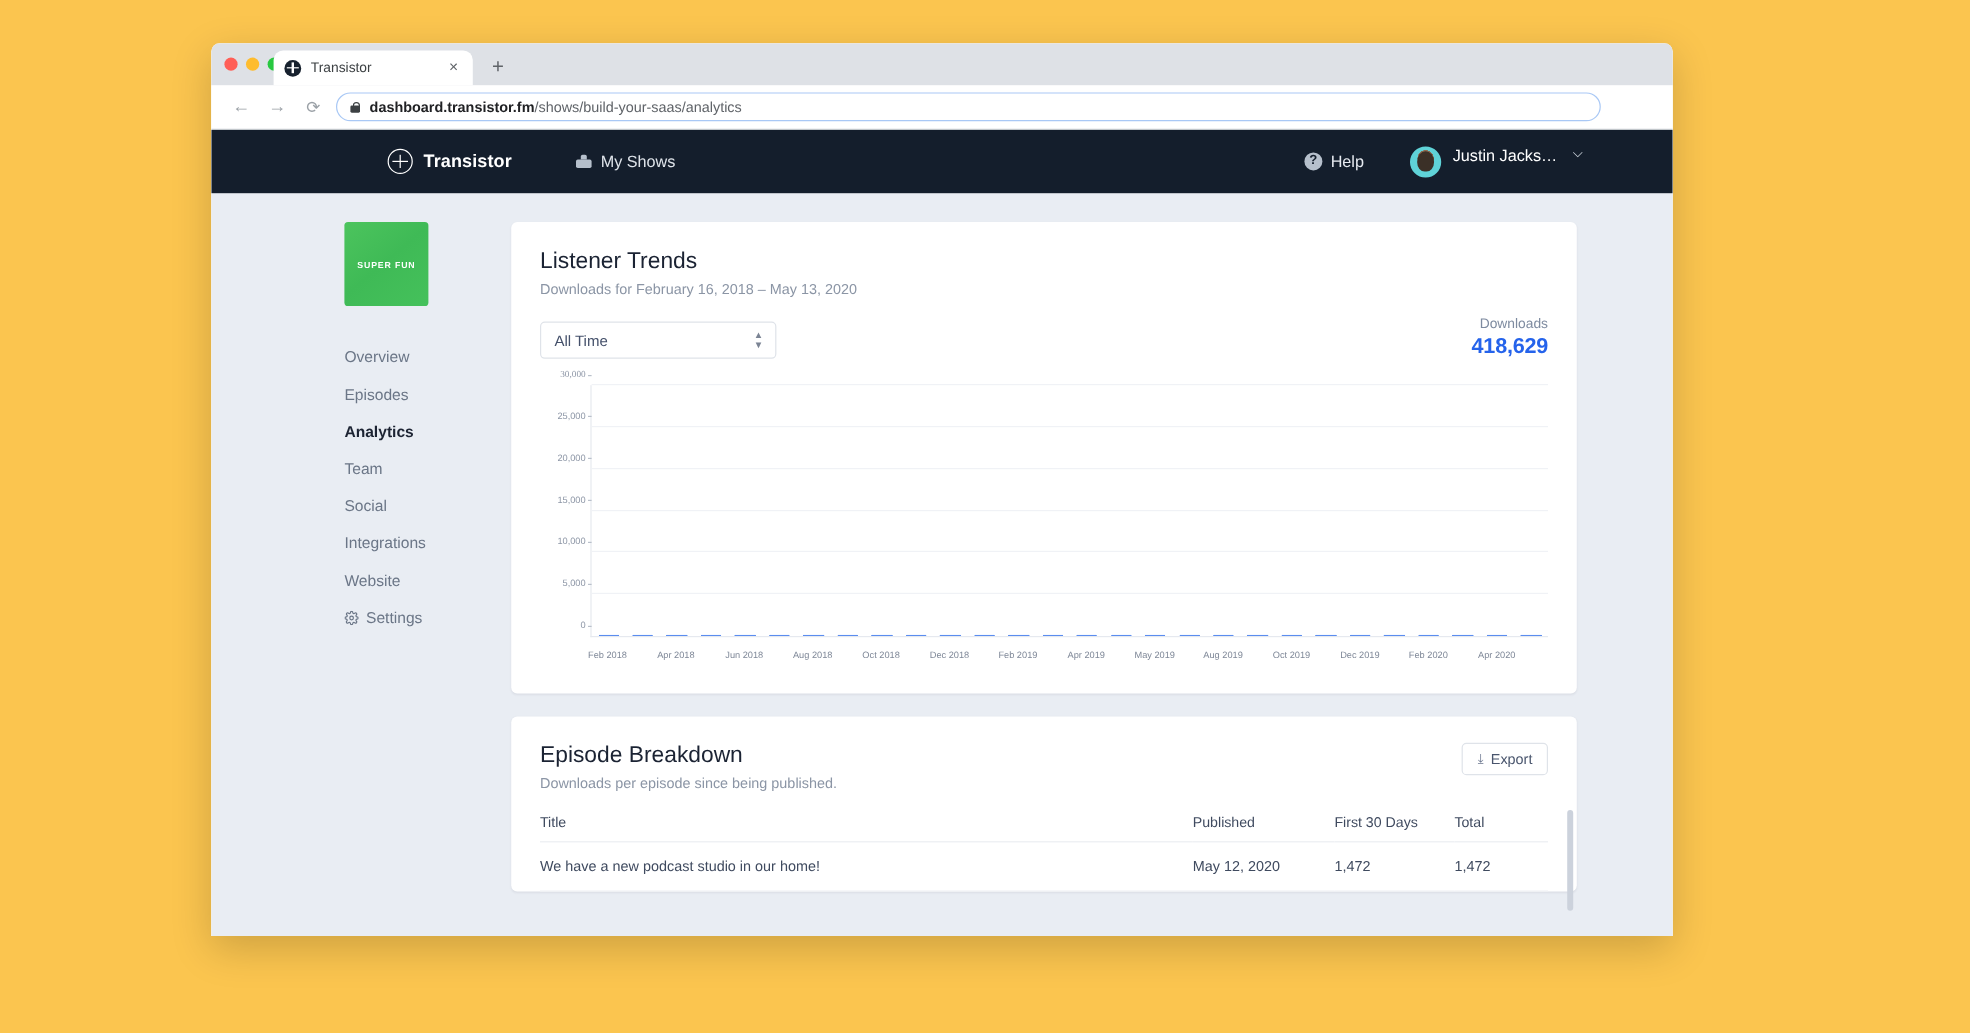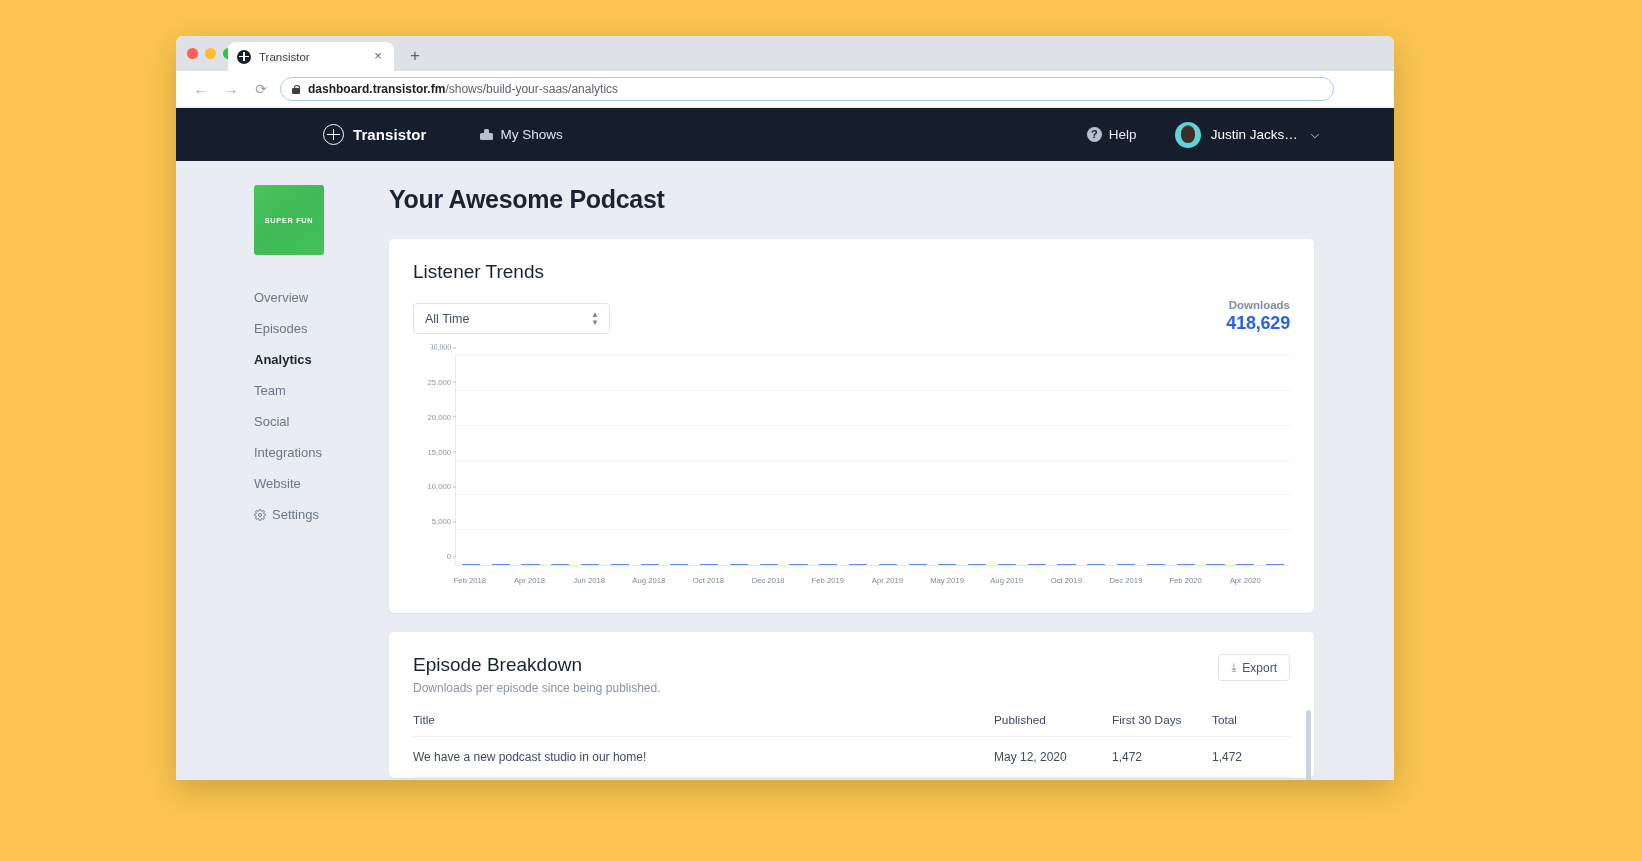--- a/index.html
+++ b/index.html
@@ -145,39 +145,39 @@
   }
   .help {
     display: flex; align-items: center; color: #e6eaf0; font-size: 13.5px;
   }
   .help-icon {
     width: 15px; height: 15px; border-radius: 50%;
     background: #b6c0cc; color: #141e2c;
     font-size: 11px; font-weight: bold; text-align: center;
     line-height: 15px; margin-right: 7px; flex: 0 0 auto;
   }
-  .user { display: flex; align-items: center; margin-left: 38px; }
+  .user { display: flex; margin-left: 38px; }
   .avatar {
     width: 26px; height: 26px; border-radius: 50%;
     background: radial-gradient(circle at 50% 38%, #8a6a52 0 32%, #5fd3d8 33% 100%);
     position: relative; overflow: hidden; flex: 0 0 auto;
   }
   .avatar::after {
     content: ""; position: absolute; left: 6px; top: 4px;
     width: 14px; height: 17px; border-radius: 50% 50% 45% 45%;
     background: #3b3027;
   }
   .user-name { color: #fff; font-size: 13.5px; margin-left: 10px; }
   .caret {
     margin-left: 13px; color: #cfd6df; font-size: 11px;
   }
 
   
   .content { display: flex; padding: 24px 0 0 0; }
-  .sidebar { width: 213px; padding-left: 78px; flex: 0 0 auto; }
+  .sidebar { width: 250px; padding-left: 111px; flex: 0 0 auto; }
   .cover {
     width: 70px; height: 70px; border-radius: 3px;
     background: linear-gradient(140deg, #4cc45d 0%, #3fba56 48%, #45c15b 100%);
     display: flex; align-items: center; justify-content: center;
   }
   .cover-text {
     color: #fff; font-size: 7.3px; font-weight: bold; letter-spacing: .7px;
   }
   .sidenav { margin-top: 27px; }
   .sideitem {
@@ -215,21 +215,21 @@
     display: flex; align-items: center; padding: 0 11px;
     position: relative;
   }
   .select-val { font-size: 12.5px; color: #44506a; }
   .stepper {
     position: absolute; right: 10px; top: 8px;
     display: flex; flex-direction: column; gap: 2px;
     color: #7b8494; font-size: 8px; line-height: 6px;
   }
   .dl-block { text-align: right; }
-  .dl-label { font-size: 11.5px; color: #7e8ba0; font-weight: bold; }
+  .dl-label { font-size: 11.5px; color: #7e8ba0; font-weight: normal; }
   .dl-value {
     font-size: 18px; font-weight: bold; color: #2563eb;
     margin-top: 2px; letter-spacing: -.2px;
   }
 
   
   .chart { position: relative; height: 248px; margin-top: 14px; }
   .plot {
     position: absolute; left: 42px; right: 0; top: 8px; bottom: 30px;
     border-left: 1px solid #e6e9ef; border-bottom: 1px solid #e6e9ef;
@@ -386,24 +386,24 @@
                     <circle cx="12" cy="12" r="3"></circle>
                     <path d="M19.4 15a1.7 1.7 0 0 0 .3 1.9l.1.1a2 2 0 1 1-2.8 2.8l-.1-.1a1.7 1.7 0 0 0-1.9-.3 1.7 1.7 0 0 0-1 1.5V21a2 2 0 1 1-4 0v-.1a1.7 1.7 0 0 0-1.1-1.5 1.7 1.7 0 0 0-1.9.3l-.1.1a2 2 0 1 1-2.8-2.8l.1-.1a1.7 1.7 0 0 0 .3-1.9 1.7 1.7 0 0 0-1.5-1H3a2 2 0 1 1 0-4h.1A1.7 1.7 0 0 0 4.6 9a1.7 1.7 0 0 0-.3-1.9l-.1-.1a2 2 0 1 1 2.8-2.8l.1.1a1.7 1.7 0 0 0 1.9.3H9A1.7 1.7 0 0 0 10 3.1V3a2 2 0 1 1 4 0v.1a1.7 1.7 0 0 0 1 1.5 1.7 1.7 0 0 0 1.9-.3l.1-.1a2 2 0 1 1 2.8 2.8l-.1.1a1.7 1.7 0 0 0-.3 1.9V9a1.7 1.7 0 0 0 1.5 1H21a2 2 0 1 1 0 4h-.1a1.7 1.7 0 0 0-1.5 1z"></path>
                   </svg>
                 </span>
                 <span>Settings</span>
               </div>
             </div>
         </div>
 
         <div class="main">
-          <div class="page-title">Your Awesome Podcast</div>
 
           <div class="card">
             <div class="card-title">Listener Trends</div>
+            <div class="card-sub">Downloads for February 16, 2018 – May 13, 2020</div>
 
             <div class="chart-head">
               <div class="select">
                 <span class="select-val">All Time</span>
                 <span class="stepper">
                     <span>▲</span>
                     <span>▼</span>
                   </span>
               </div>
               <div class="dl-block">

